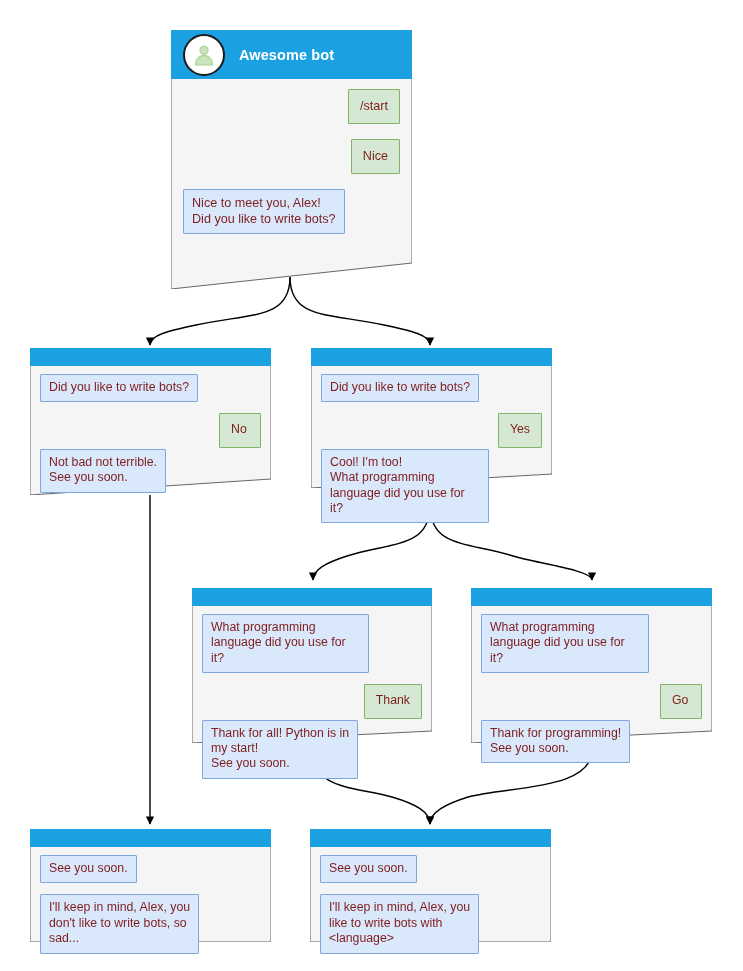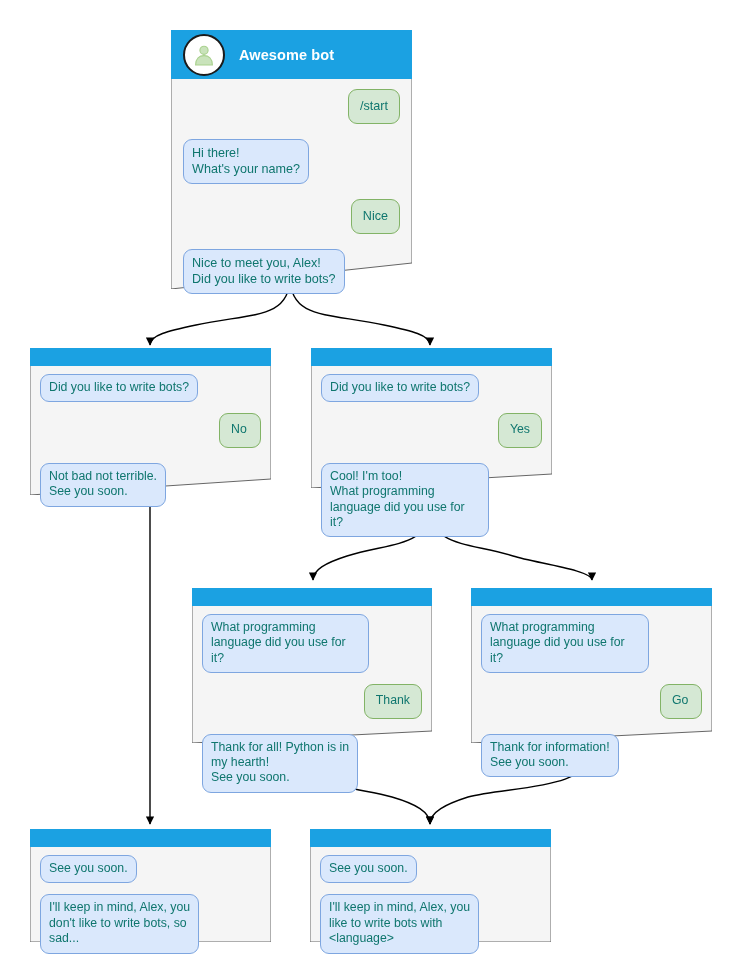--- a/index.html
+++ b/index.html
@@ -95,38 +95,38 @@
   }
   .card-main .msgs {
     top: 49px;
     padding: 10px 12px 0 12px;
   }
   .bubble {
     display: inline-block;
     max-width: 76%;
     font-size: 12.3px;
     line-height: 15.4px;
-    color: #0f766e;
+    color: #7f1d1d;
     padding: 5px 8px 6px 8px;
-    border-radius: 9px;
+    border-radius: 1px;
     box-sizing: border-box;
     white-space: pre-line;
     word-wrap: break-word;
   }
   .bubble.bot {
     background: #dae8fc;
     border: 1px solid #7ea6e0;
     align-self: flex-start;
     margin-bottom: 11px;
   }
   .bubble.user {
     background: #d5e8d4;
     border: 1px solid #82b366;
     align-self: flex-end;
-    margin-bottom: 15px;
+    margin-bottom: 1px;
     padding: 8px 11px 9px 11px;
     min-width: 42px;
     text-align: left;
   }
   .card-main .bubble { font-size: 12.6px; line-height: 16px; }
   .card-main .bubble.bot { margin-bottom: 15px; }
   .card-main .bubble.user { margin-bottom: 15px; }
 </style>
 </head>
 <body>
@@ -166,22 +166,20 @@
         <div class="avatar">
           <svg width="24" height="24" viewBox="0 0 24 24">
             <circle cx="12" cy="7.3" r="4.1" fill="#c9e3bb" stroke="#a9d18e" stroke-width="1.1"></circle>
             <path d="M 3.6,22 C 3.6,15.6 7.4,12.6 12,12.6 C 16.6,12.6 20.4,15.6 20.4,22 Z" fill="#c9e3bb" stroke="#a9d18e" stroke-width="1.1"></path>
           </svg>
         </div>
         <span class="bot-title">Awesome bot</span>
       </div>
       <div class="msgs">
         <span class="bubble user">/start</span>
-        <span class="bubble bot">Hi there!
-What's your name?</span>
         <span class="bubble user">Nice</span>
         <span class="bubble bot">Nice to meet you, Alex!
 Did you like to write bots?</span>
       </div>
     </div>
   </div>
 
   <div class="card" style="left:30px; top:348px; width:241px; height:147px;">
     <svg class="card-shape" viewBox="0 0 241 147" preserveAspectRatio="none">
       <path d="M 0,0 L 241,0 L 241,131 L 0,147 Z" fill="#f5f5f5" stroke="#666666" stroke-width="1"></path>
@@ -217,37 +215,37 @@
     <svg class="card-shape" viewBox="0 0 240 155" preserveAspectRatio="none">
       <path d="M 0,0 L 240,0 L 240,143 L 0,155 Z" fill="#f5f5f5" stroke="#666666" stroke-width="1"></path>
     </svg>
     <div class="card-body">
       <div class="chat-header"></div>
       <div class="msgs">
         <span class="bubble bot">What programming
 language did you use for it?</span>
         <span class="bubble user">Thank</span>
         <span class="bubble bot">Thank for all! Python is in
-my hearth!
+my start!
 See you soon.</span>
       </div>
     </div>
   </div>
 
   <div class="card" style="left:471px; top:588px; width:241px; height:155px;">
     <svg class="card-shape" viewBox="0 0 241 155" preserveAspectRatio="none">
       <path d="M 0,0 L 241,0 L 241,143 L 0,155 Z" fill="#f5f5f5" stroke="#666666" stroke-width="1"></path>
     </svg>
     <div class="card-body">
       <div class="chat-header"></div>
       <div class="msgs">
         <span class="bubble bot">What programming
 language did you use for it?</span>
         <span class="bubble user">Go</span>
-        <span class="bubble bot">Thank for information!
+        <span class="bubble bot">Thank for programming!
 See you soon.</span>
       </div>
     </div>
   </div>
 
   <div class="card" style="left:30px; top:829px; width:241px; height:113px;">
     <svg class="card-shape" viewBox="0 0 241 113" preserveAspectRatio="none">
       <path d="M 0,0 L 241,0 L 241,113 L 0,113 Z" fill="#f5f5f5" stroke="#666666" stroke-width="1"></path>
     </svg>
     <div class="card-body">

